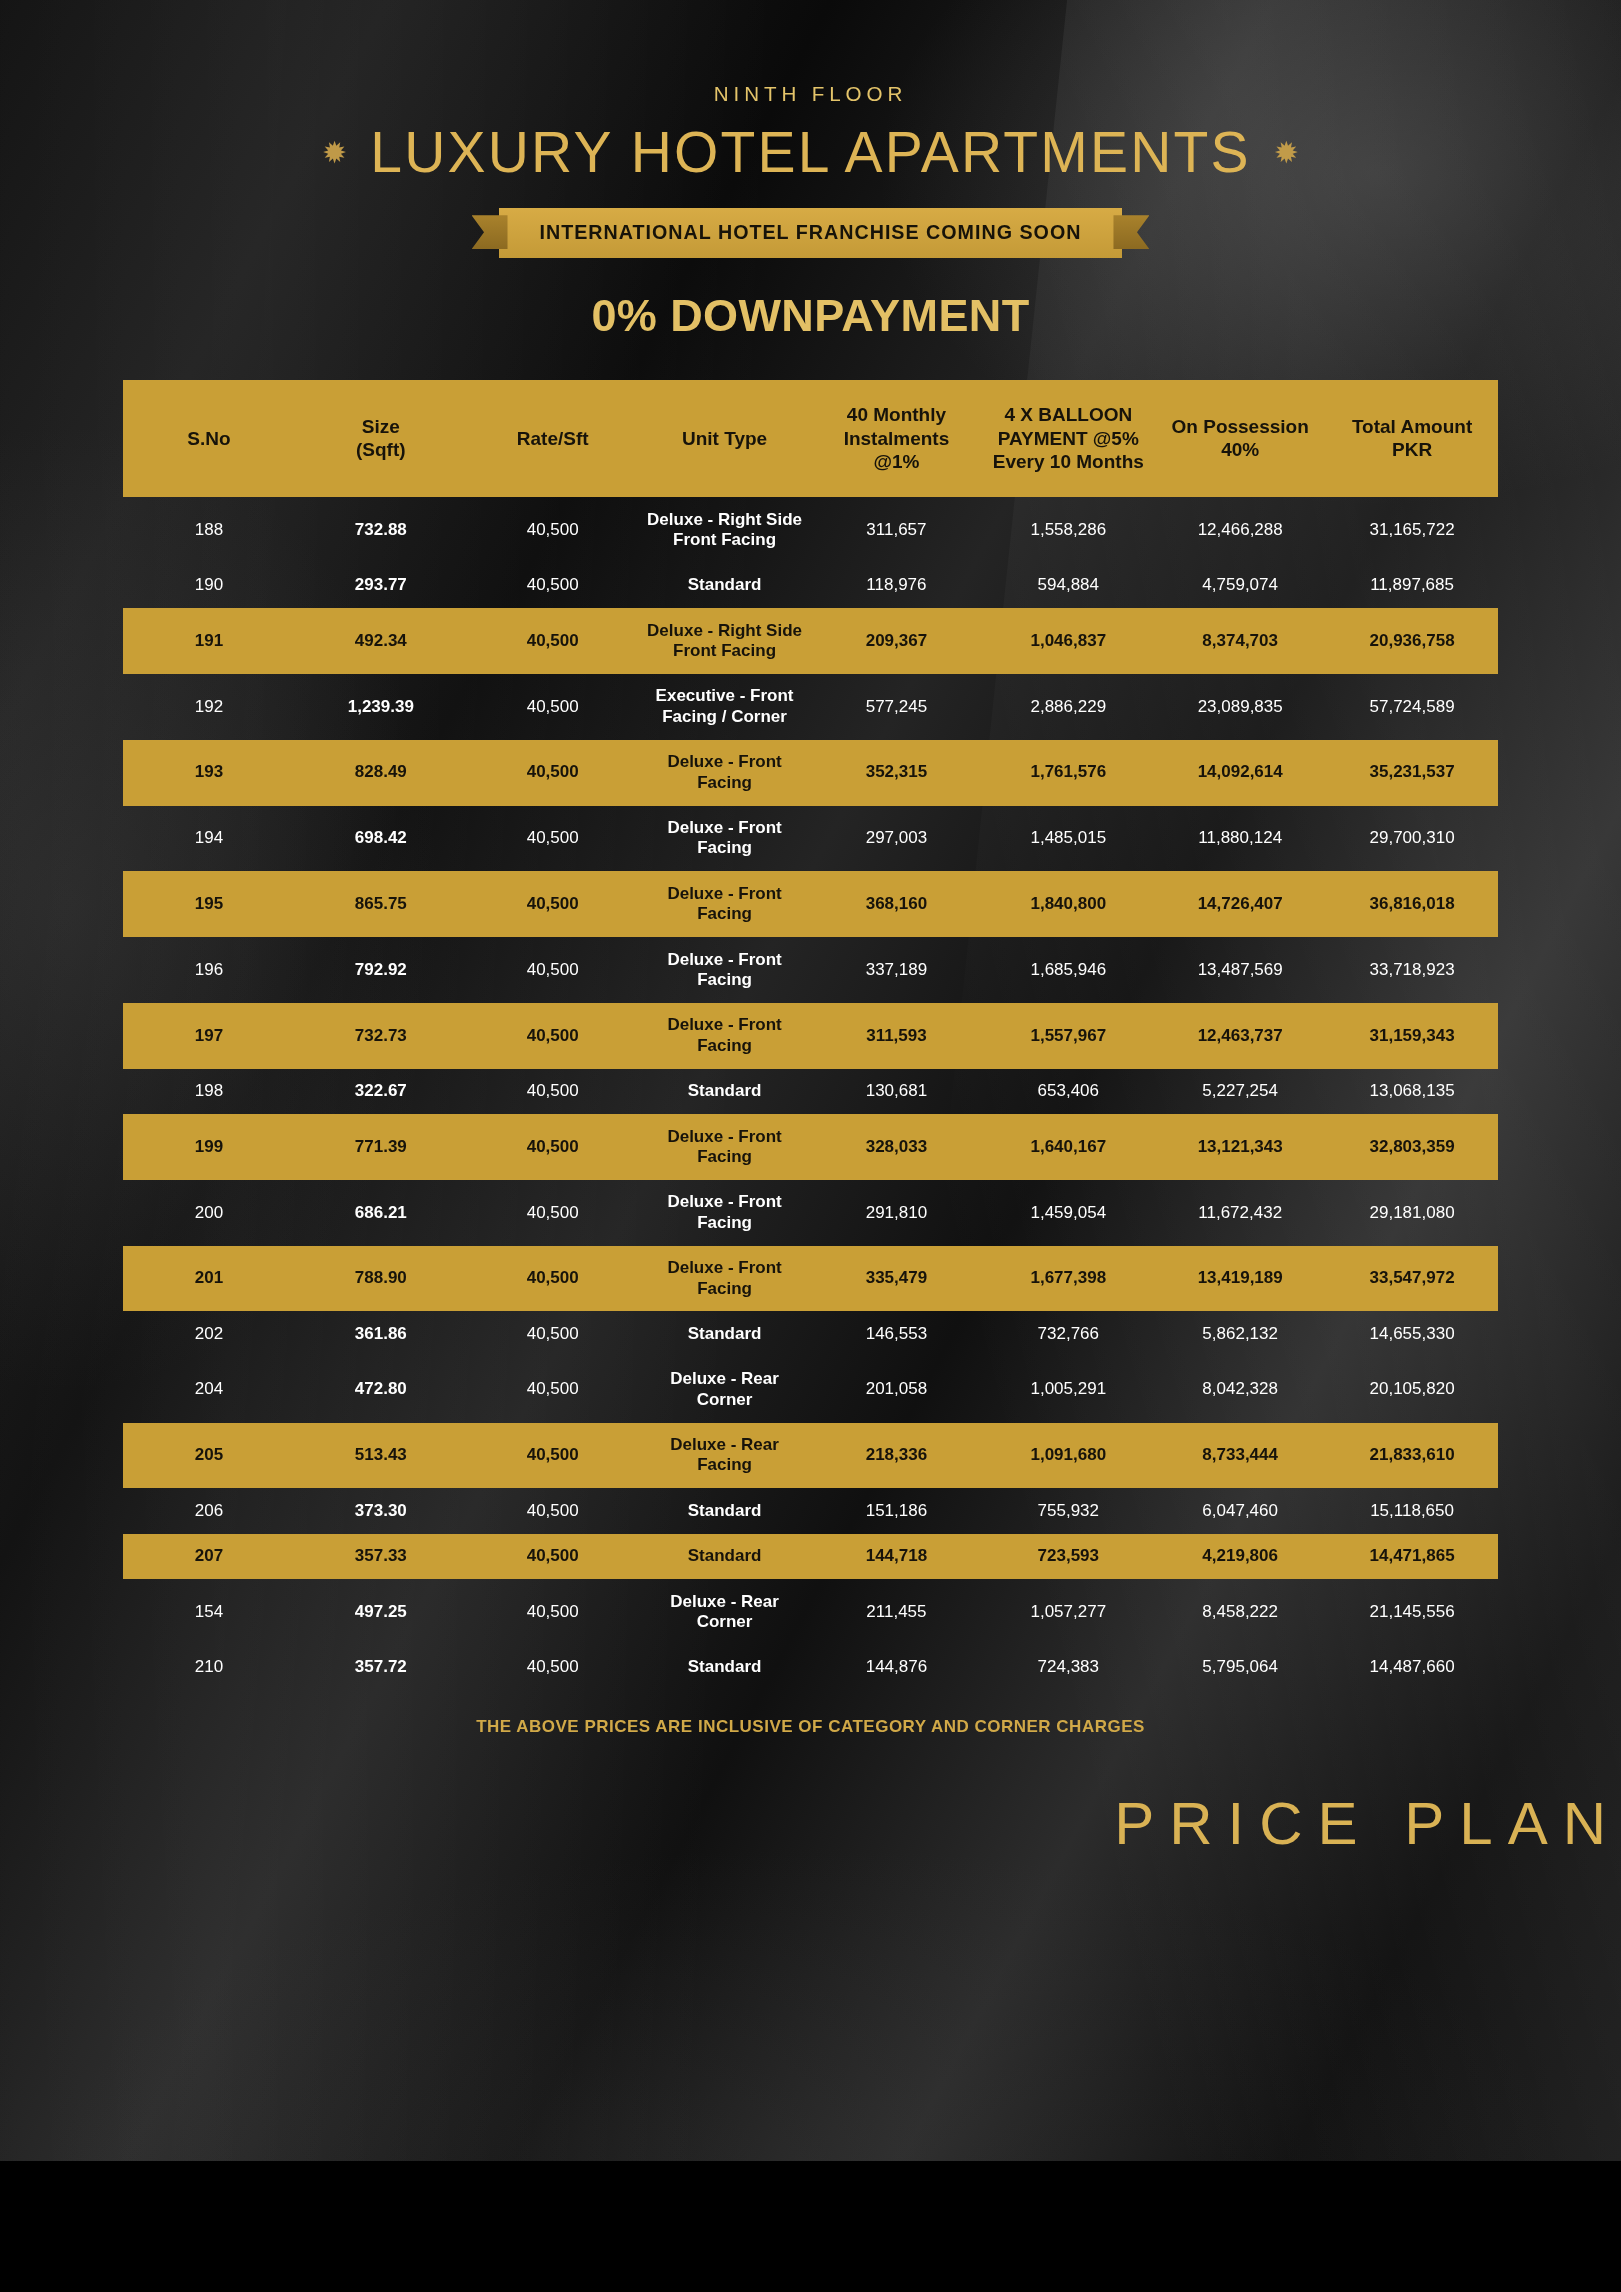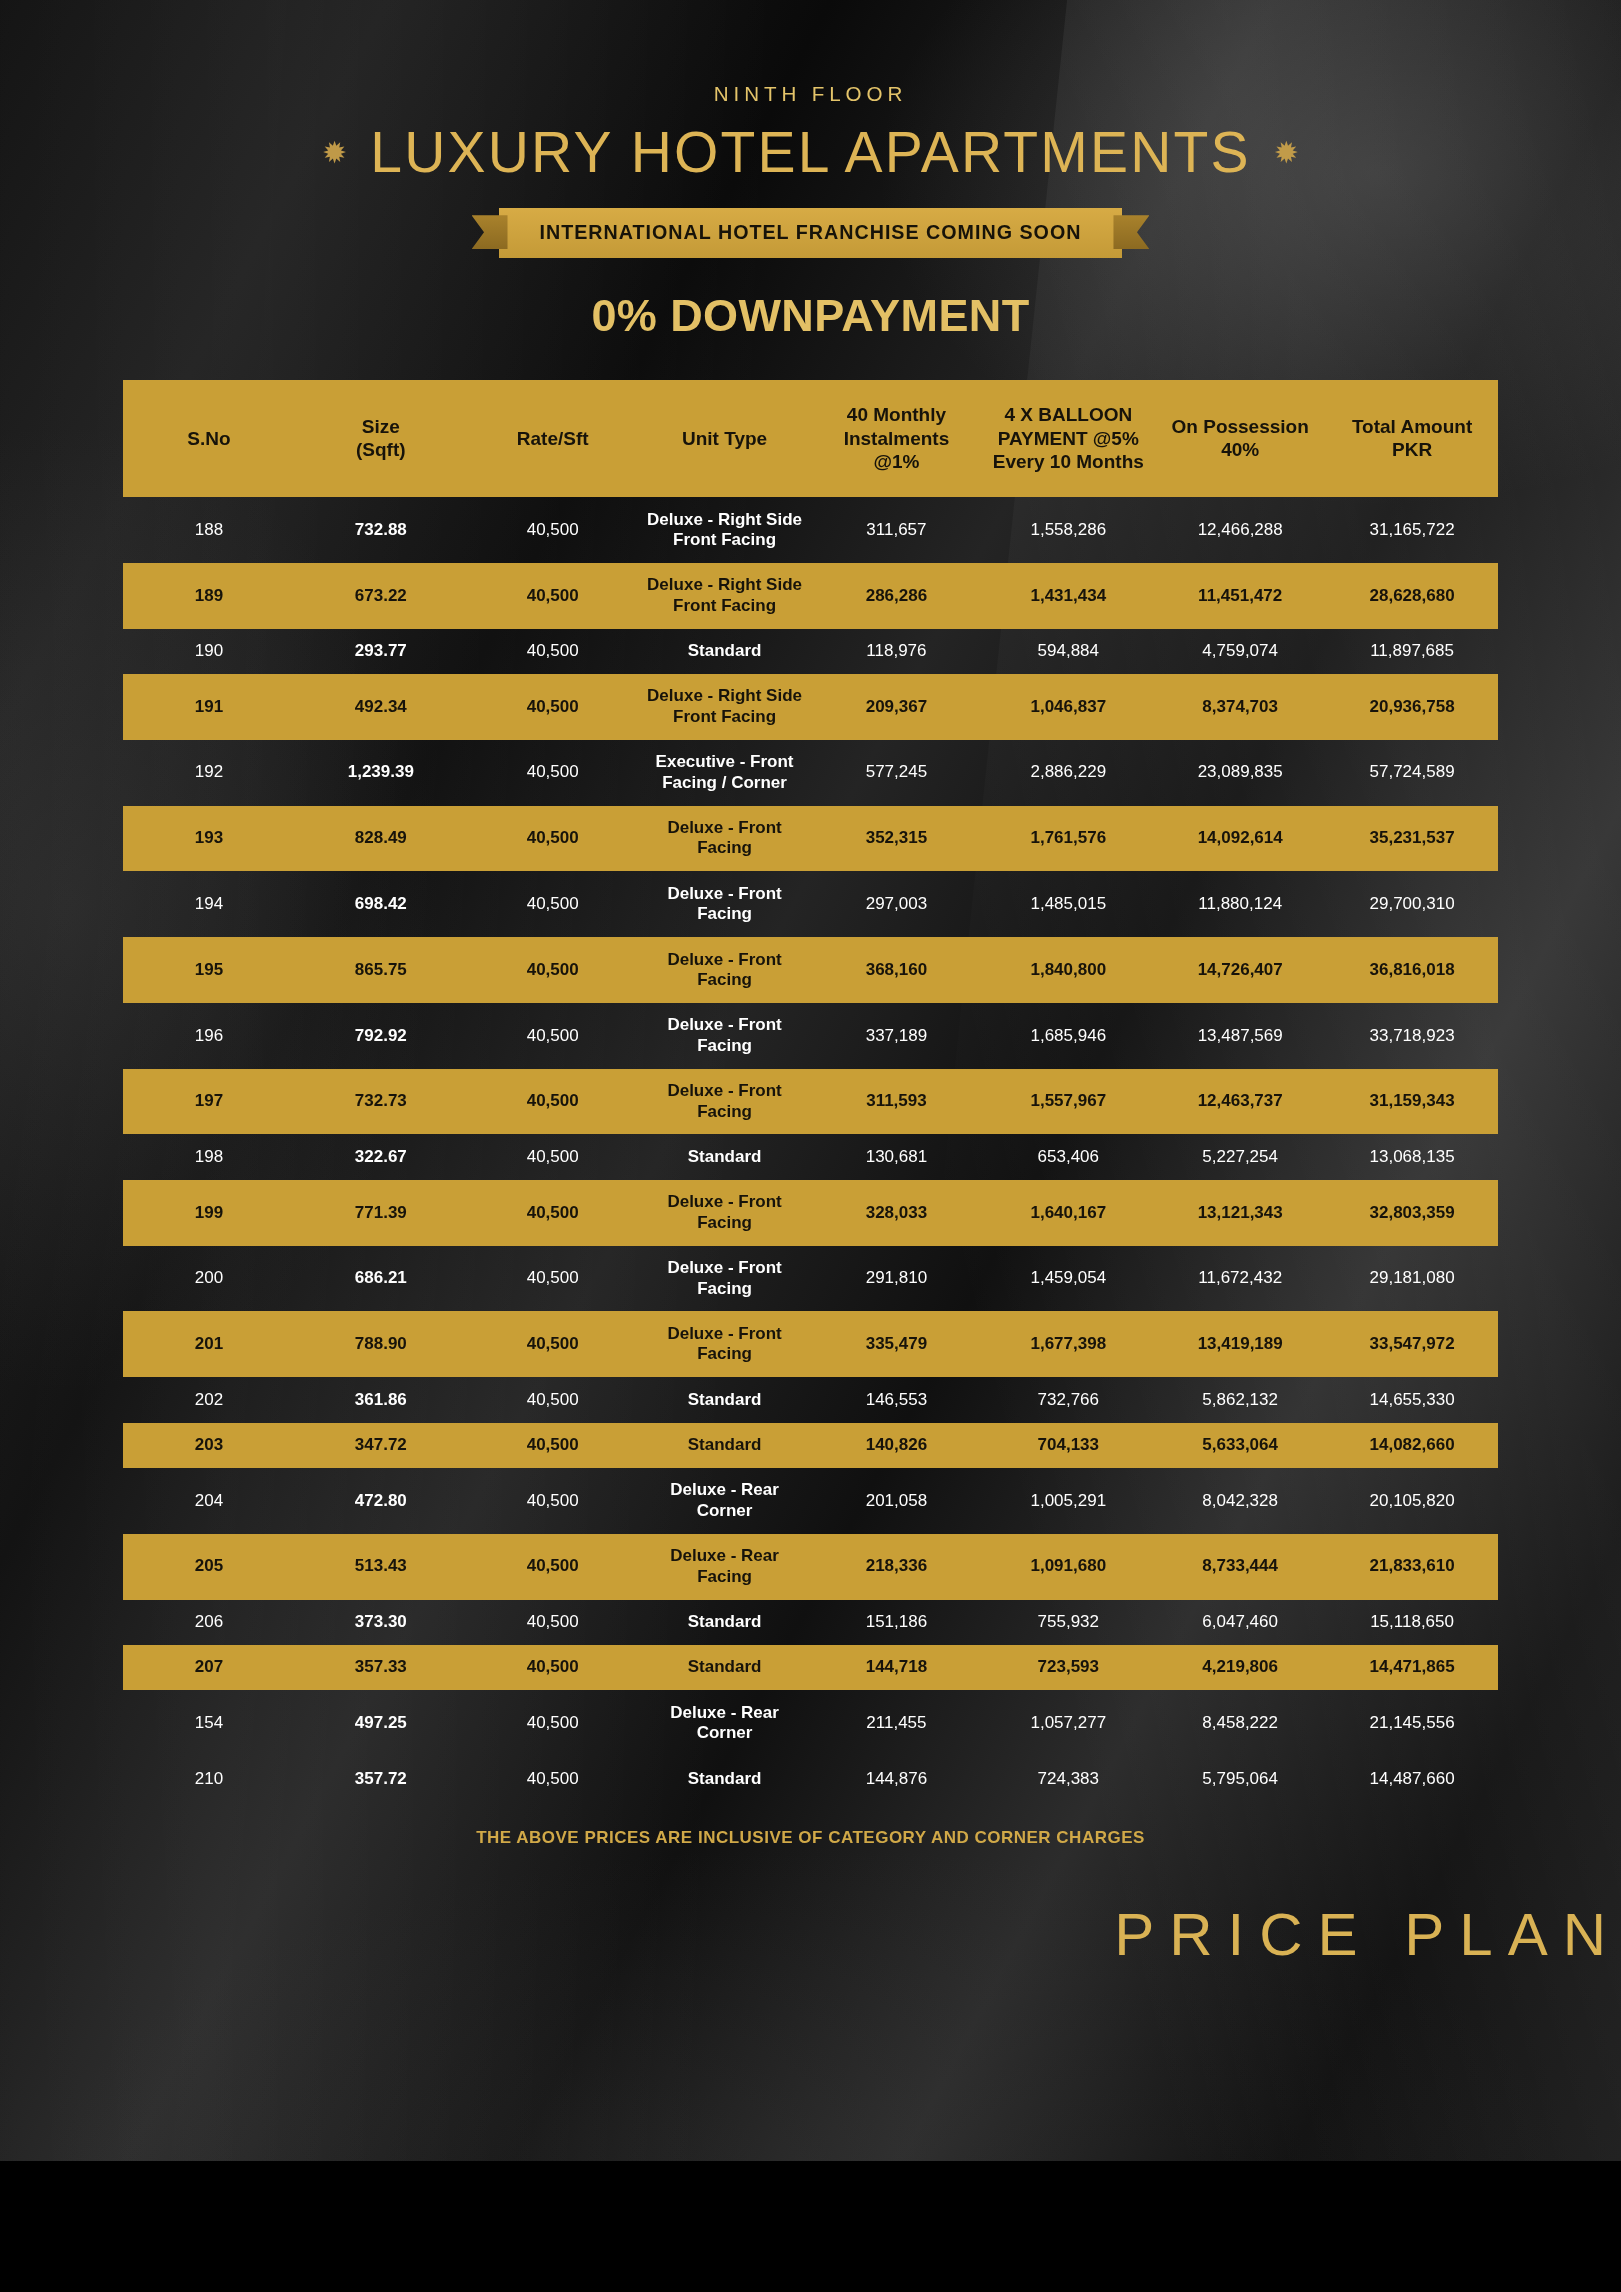--- a/index.html
+++ b/index.html
@@ -246,30 +246,20 @@
             <tr class="dark">
               <td class="c-sno">188</td>
               <td class="c-size">732.88</td>
               <td class="c-rate">40,500</td>
               <td class="c-type">Deluxe - Right Side Front Facing</td>
               <td class="c-inst">311,657</td>
               <td class="c-balloon">1,558,286</td>
               <td class="c-poss">12,466,288</td>
               <td class="c-total">31,165,722</td>
             </tr>
-            <tr class="gold">
-              <td class="c-sno">189</td>
-              <td class="c-size">673.22</td>
-              <td class="c-rate">40,500</td>
-              <td class="c-type">Deluxe - Right Side Front Facing</td>
-              <td class="c-inst">286,286</td>
-              <td class="c-balloon">1,431,434</td>
-              <td class="c-poss">11,451,472</td>
-              <td class="c-total">28,628,680</td>
-            </tr>
             <tr class="dark">
               <td class="c-sno">190</td>
               <td class="c-size">293.77</td>
               <td class="c-rate">40,500</td>
               <td class="c-type">Standard</td>
               <td class="c-inst">118,976</td>
               <td class="c-balloon">594,884</td>
               <td class="c-poss">4,759,074</td>
               <td class="c-total">11,897,685</td>
             </tr>
@@ -386,30 +376,20 @@
             <tr class="dark">
               <td class="c-sno">202</td>
               <td class="c-size">361.86</td>
               <td class="c-rate">40,500</td>
               <td class="c-type">Standard</td>
               <td class="c-inst">146,553</td>
               <td class="c-balloon">732,766</td>
               <td class="c-poss">5,862,132</td>
               <td class="c-total">14,655,330</td>
             </tr>
-            <tr class="gold">
-              <td class="c-sno">203</td>
-              <td class="c-size">347.72</td>
-              <td class="c-rate">40,500</td>
-              <td class="c-type">Standard</td>
-              <td class="c-inst">140,826</td>
-              <td class="c-balloon">704,133</td>
-              <td class="c-poss">5,633,064</td>
-              <td class="c-total">14,082,660</td>
-            </tr>
             <tr class="dark">
               <td class="c-sno">204</td>
               <td class="c-size">472.80</td>
               <td class="c-rate">40,500</td>
               <td class="c-type">Deluxe - Rear Corner</td>
               <td class="c-inst">201,058</td>
               <td class="c-balloon">1,005,291</td>
               <td class="c-poss">8,042,328</td>
               <td class="c-total">20,105,820</td>
             </tr>

